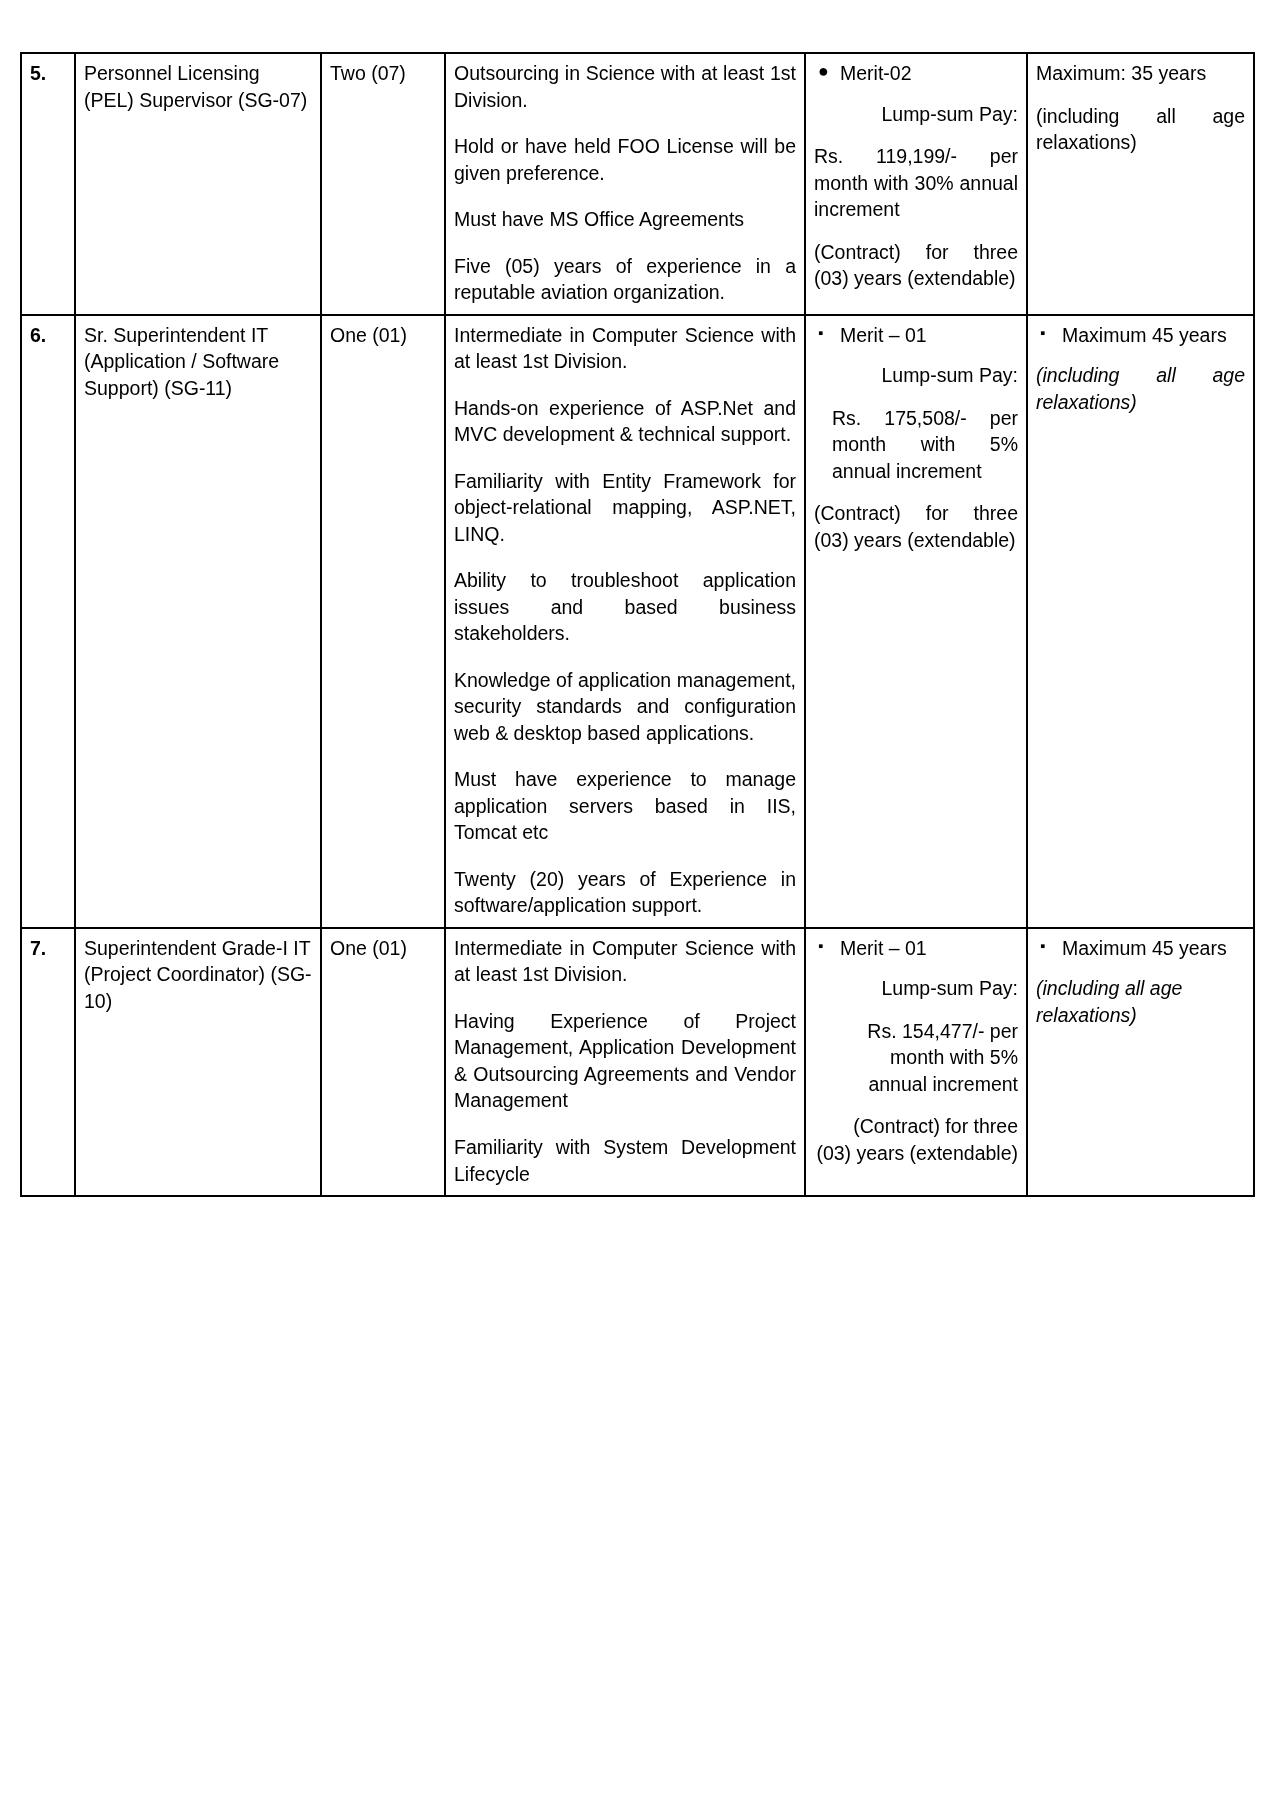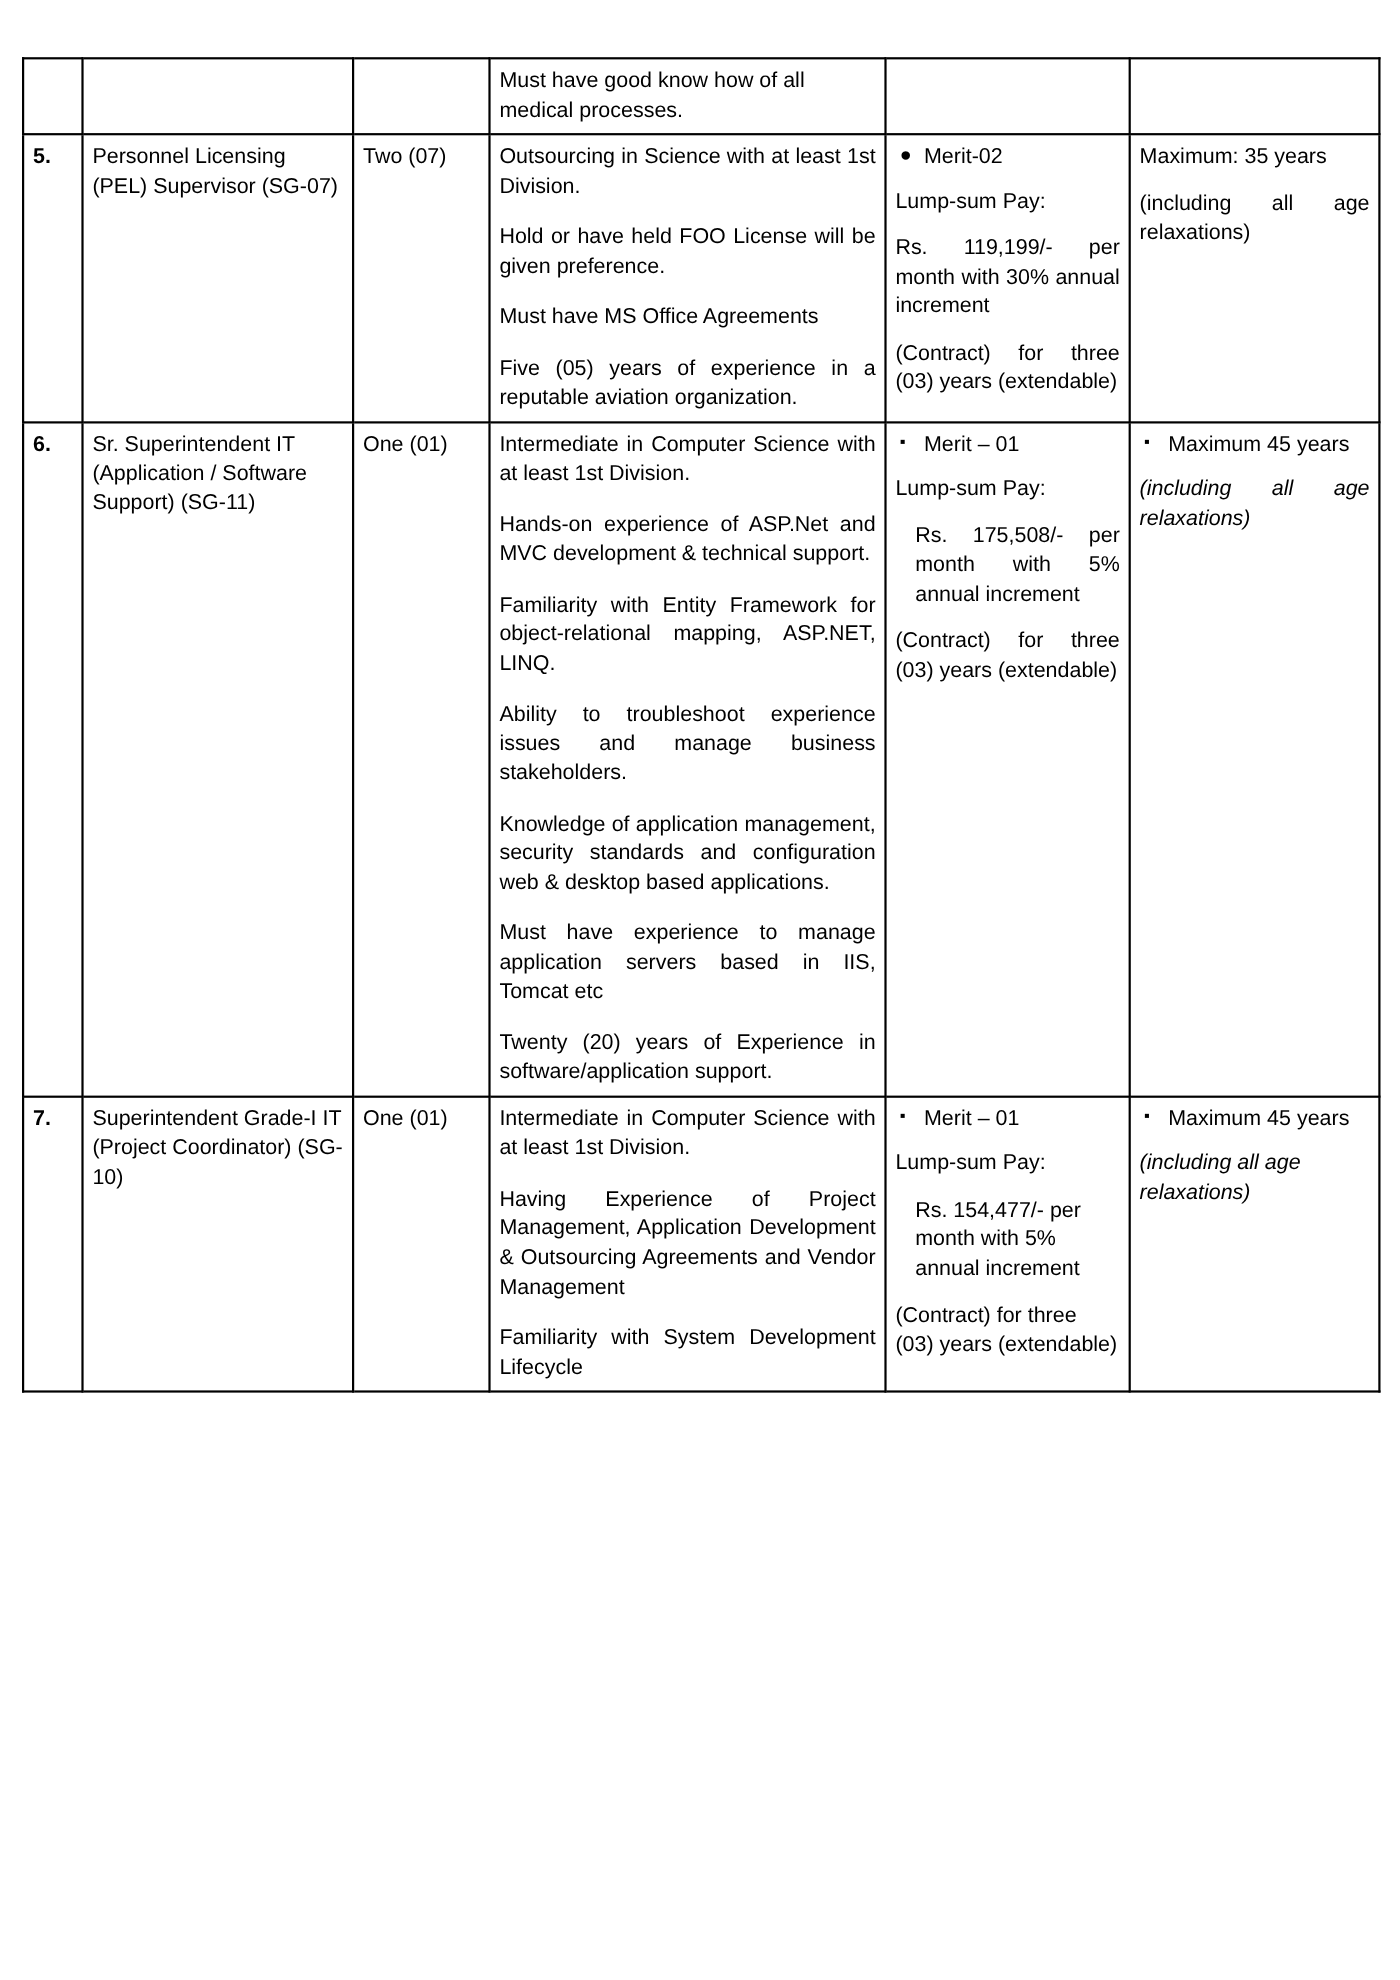--- a/index.html
+++ b/index.html
@@ -54,20 +54,21 @@
   }
   .qual p {
     margin: 0 0 20px 0;
     text-align: justify;
   }
   .qual p:last-child { margin-bottom: 0; }
   .qual p.last-nojust { text-align: left; }
 
   .pay p {
     margin: 0 0 16px 0;
+    text-align: right;
   }
   .pay p:last-child { margin-bottom: 0; }
   .pay .just { text-align: justify; }
 
   .age p {
     margin: 0 0 16px 0;
   }
   .age p:last-child { margin-bottom: 0; }
   .age .ital { font-style: italic; }
   .age .just { text-align: justify; }
@@ -101,30 +102,20 @@
     <colgroup>
       <col class="c-sr">
         <col class="c-post">
         <col class="c-posts">
       <col class="c-qual">
         <col class="c-pay">
         <col class="c-age">
     </colgroup>
     <tbody>
 
-      <tr>
-        <td class="sr"></td>
-        <td class="post-title"></td>
-        <td class="num"></td>
-        <td class="qual">
-          <p class="last-nojust">Must have good know how of all medical processes.</p>
-        </td>
-        <td class="pay"></td>
-        <td class="age"></td>
-      </tr>
 
       <tr>
         <td class="sr">5.</td>
         <td class="post-title">
           <div>Personnel Licensing (PEL) Supervisor (SG-07)</div>
         </td>
         <td class="num">Two (07)</td>
         <td class="qual">
           <p>Outsourcing in Science with at least 1st Division.</p>
           <p>Hold or have held FOO License will be given preference.</p>
@@ -151,21 +142,21 @@
       <tr>
         <td class="sr">6.</td>
         <td class="post-title">
           <div>Sr. Superintendent IT (Application / Software Support) (SG-11)</div>
         </td>
         <td class="num">One (01)</td>
         <td class="qual">
           <p>Intermediate in Computer Science with at least 1st Division.</p>
           <p>Hands-on experience of ASP.Net and MVC development &amp; technical support.</p>
           <p>Familiarity with Entity Framework for object-relational mapping, ASP.NET, LINQ.</p>
-          <p>Ability to troubleshoot experience issues and manage business stakeholders.</p>
+          <p>Ability to troubleshoot application issues and based business stakeholders.</p>
           <p>Knowledge of application management, security standards and configuration web &amp; desktop based applications.</p>
           <p>Must have experience to manage application servers based in IIS, Tomcat etc</p>
           <p>Twenty (20) years of Experience in software/application support.</p>
         </td>
         <td class="pay">
           <ul class="bul sq">
             <li>
               <span class="mk">▪</span>
               <span>Merit – 01</span>
             </li>

